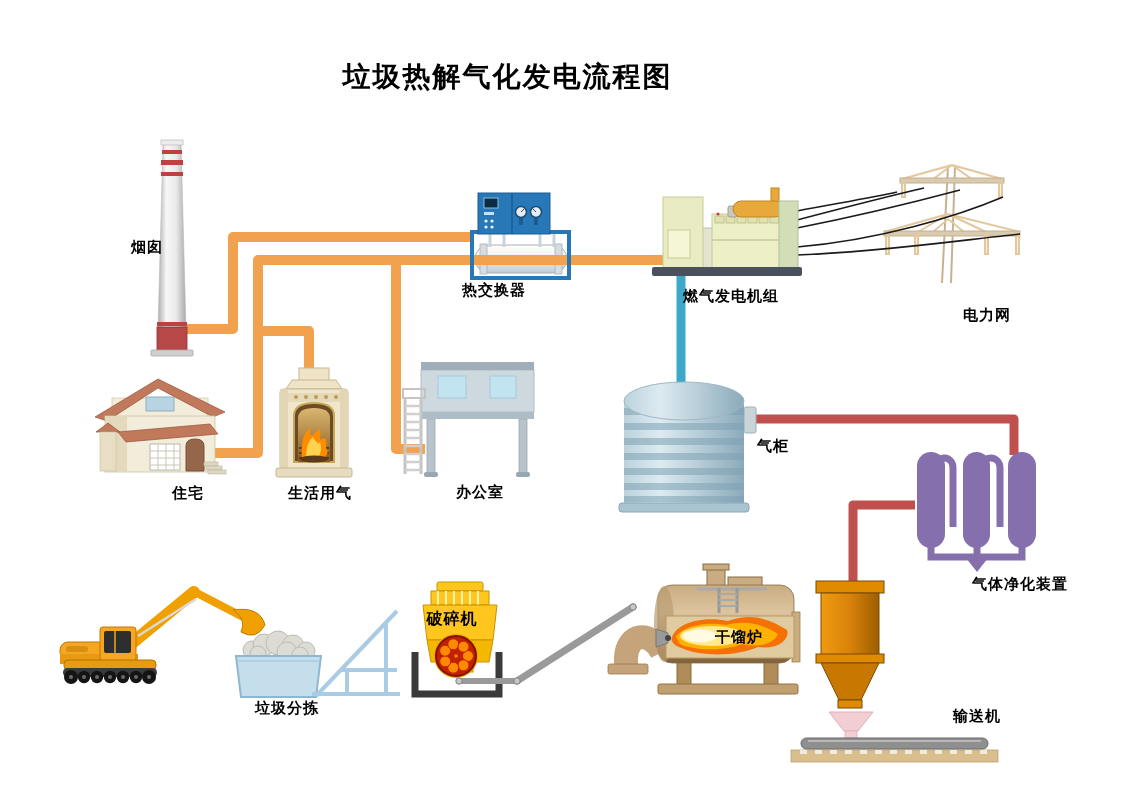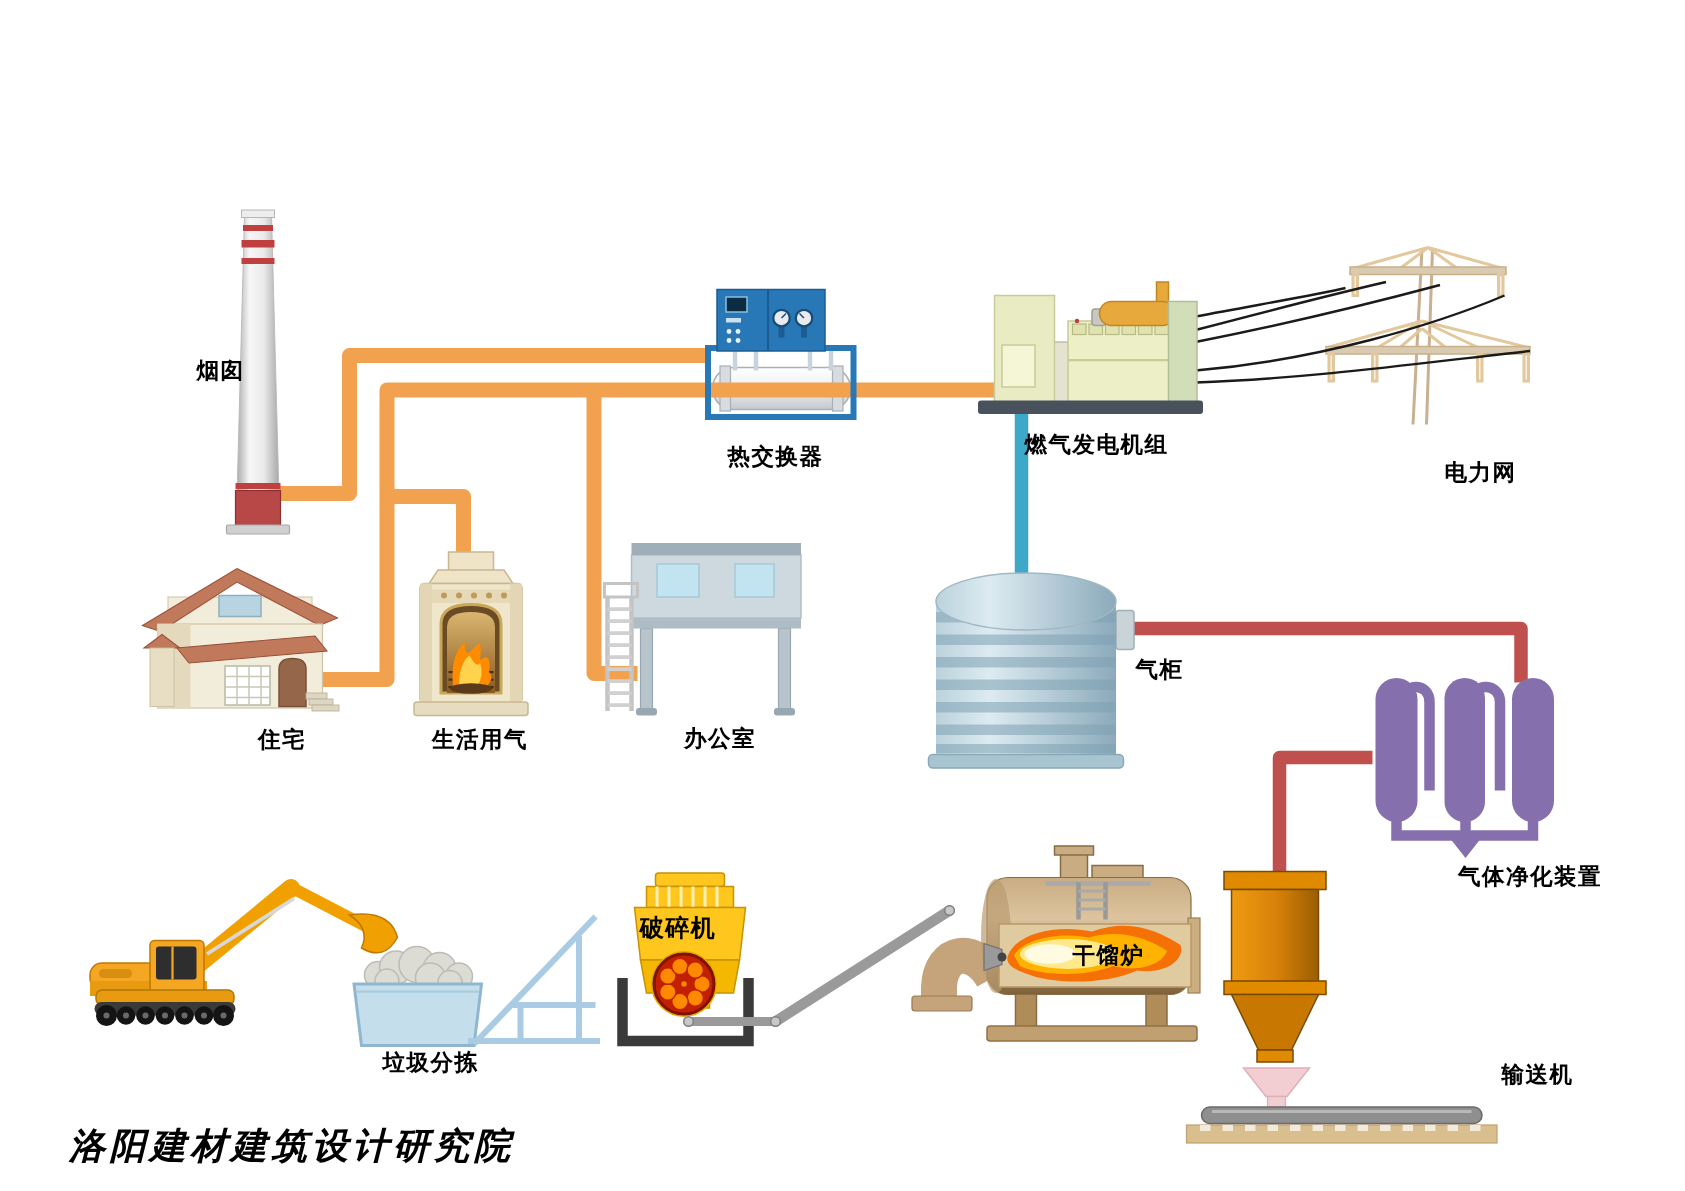--- a/index.html
+++ b/index.html
@@ -367,29 +367,29 @@
     <g stroke="#A9CBE3" stroke-width="4" fill="none">
       <line x1="312" y1="694" x2="400" y2="694"></line>
       <line x1="316" y1="696" x2="397" y2="611"></line>
       <line x1="342" y1="670" x2="397" y2="670"></line>
       <line x1="347" y1="670" x2="347" y2="693"></line>
       <line x1="386" y1="624" x2="386" y2="693"></line>
     </g>
   </g>
 </svg>
 
+<div id="title">垃圾热解气化发电流程图</div>
 
 <div class="lbl" style="left:147px;top:238px;">烟囱</div>
-<div class="lbl" style="left:517px;top:281px;margin-top:14px;">热交换器</div>
+<div class="lbl" style="left:494px;top:281px;">热交换器</div>
 <div class="lbl" style="left:731px;top:287px;">燃气发电机组</div>
 <div class="lbl" style="left:987px;top:306px;text-align:right;">电力网</div>
 <div class="lbl" style="left:160px;top:484px;margin-left:28px;">住宅</div>
 <div class="lbl" style="left:320px;top:484px;">生活用气</div>
 <div class="lbl" style="left:480px;top:483px;">办公室</div>
 <div class="lbl" style="left:773px;top:437px;">气柜</div>
 <div class="lbl" style="left:1020px;top:575px;">气体净化装置</div>
 <div class="lbl" style="left:287px;top:699px;">垃圾分拣</div>
 <div class="lbl" style="left:452px;top:609px;font-size:16px;">破碎机</div>
 <div class="lbl" style="left:739px;top:628px;font-family:Liberation Mono, monospace;">干馏炉</div>
-<div class="lbl" style="left:977px;top:707px;margin-left:48px;">输送机</div>
-
-<div id="footer">洛阳建材建筑设计研究院</div>
+<div class="lbl" style="left:977px;top:707px;">输送机</div>
+
 </div>
 
 </body></html>

